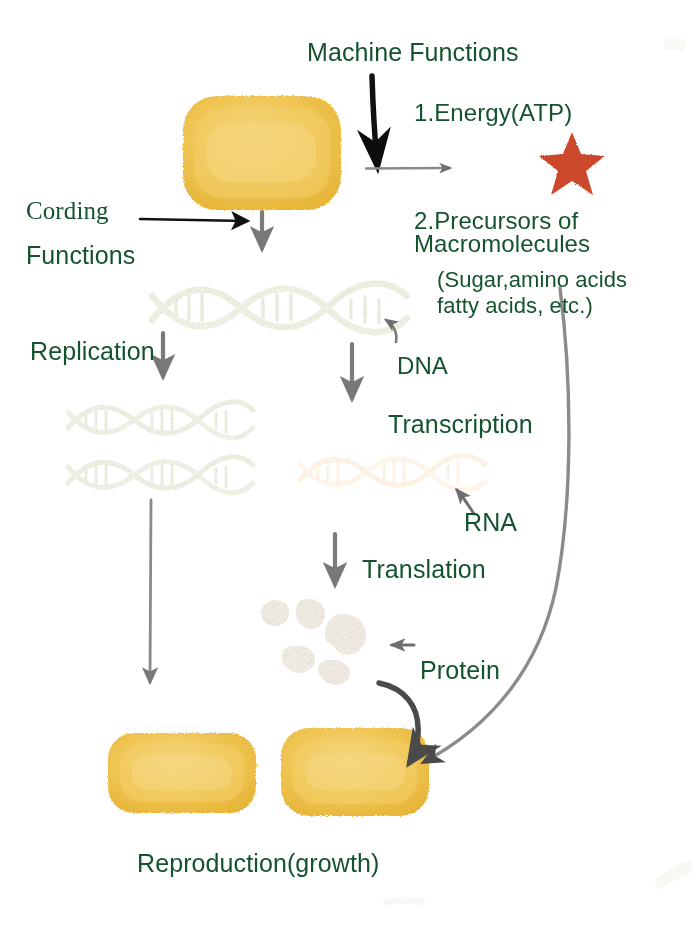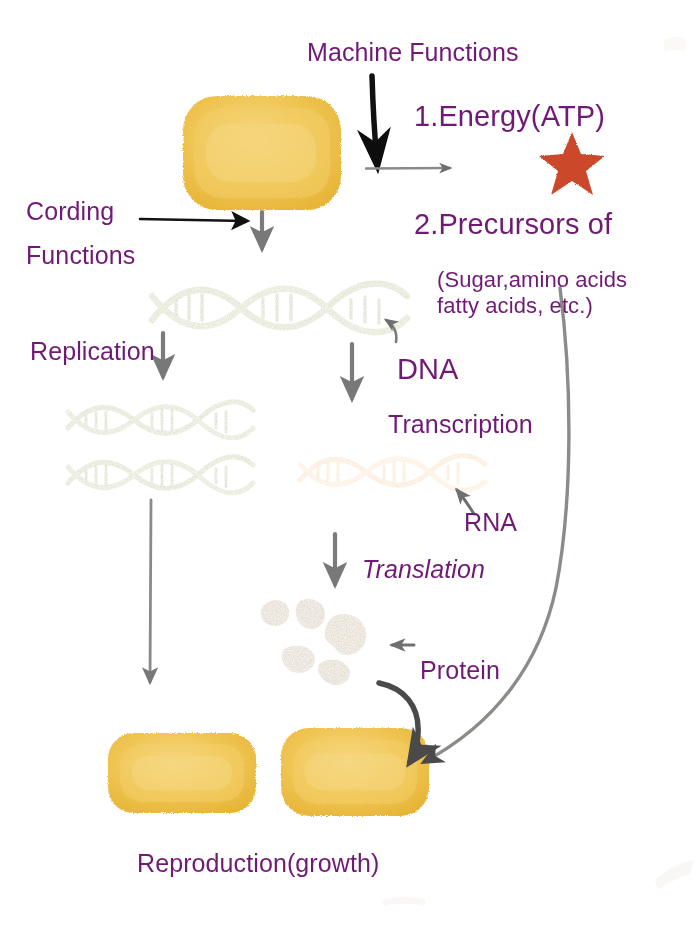--- a/index.html
+++ b/index.html
@@ -19,24 +19,24 @@
   #svg-layer {
     position: absolute;
     left: 0; top: 0;
     width: 700px;
     height: 928px;
   }
   .lbl {
     position: absolute;
     white-space: pre;
     line-height: 1.12;
-    color: #701a75;
+    color: #14532d;
     letter-spacing: 0.1px;
   }
-  .lbl-big { font-size: 29px; }
+  .lbl-big { font-size: 24px; }
   .lbl-mid { font-size: 25px; }
   .lbl-sm  { font-size: 22px; }
 </style>
 </head>
 <body>
 
 <div id="page">
 
   <svg id="svg-layer" viewBox="0 0 700 928">
     <defs>
@@ -230,36 +230,37 @@
       <path d="M664,40 C672,36 680,36 686,40 L684,52 C678,49 670,49 664,52 Z" fill="#e2ddcc"></path>
     </g>
   </svg>
 
   <div class="lbl lbl-mid" style="left:307px; top:38px;">Machine Functions</div>
 
   <div class="lbl lbl-big" style="left:414px; top:100px;">1.Energy(ATP)</div>
 
   <div class="lbl lbl-big" style="left:414px; top:197px;margin-top:11px;">2.Precursors of</div>
 
+  <div class="lbl lbl-big" style="left:414px; top:231px;">Macromolecules</div>
 
   <div class="lbl lbl-sm" style="left:437px; top:294px;">fatty acids, etc.)</div>
 
   <div class="lbl lbl-sm" style="left:437px; top:268px;">(Sugar,amino acids</div>
 
-  <div class="lbl lbl-mid" style="left:26px; top:197px;">Cording</div>
+  <div class="lbl lbl-mid" style="left:26px; top:197px;font-family:Liberation Serif, serif;">Cording</div>
 
   <div class="lbl lbl-mid" style="left:26px; top:225px;margin-top:16px;">Functions</div>
 
   <div class="lbl lbl-mid" style="left:14px; top:337px;margin-left:16px;">Replication</div>
 
   <div class="lbl lbl-big" style="left:397px; top:353px;text-align:right;">DNA</div>
 
   <div class="lbl lbl-mid" style="left:388px; top:410px;">Transcription</div>
 
   <div class="lbl lbl-mid" style="left:464px; top:508px;">RNA</div>
 
-  <div class="lbl lbl-mid" style="left:362px; top:555px;font-style:italic;">Translation</div>
+  <div class="lbl lbl-mid" style="left:362px; top:555px;">Translation</div>
 
   <div class="lbl lbl-mid" style="left:420px; top:631px;margin-top:25px;">Protein</div>
 
   <div class="lbl lbl-mid" style="left:137px; top:849px;">Reproduction(growth)</div>
 
 </div>
 
 </body></html>

